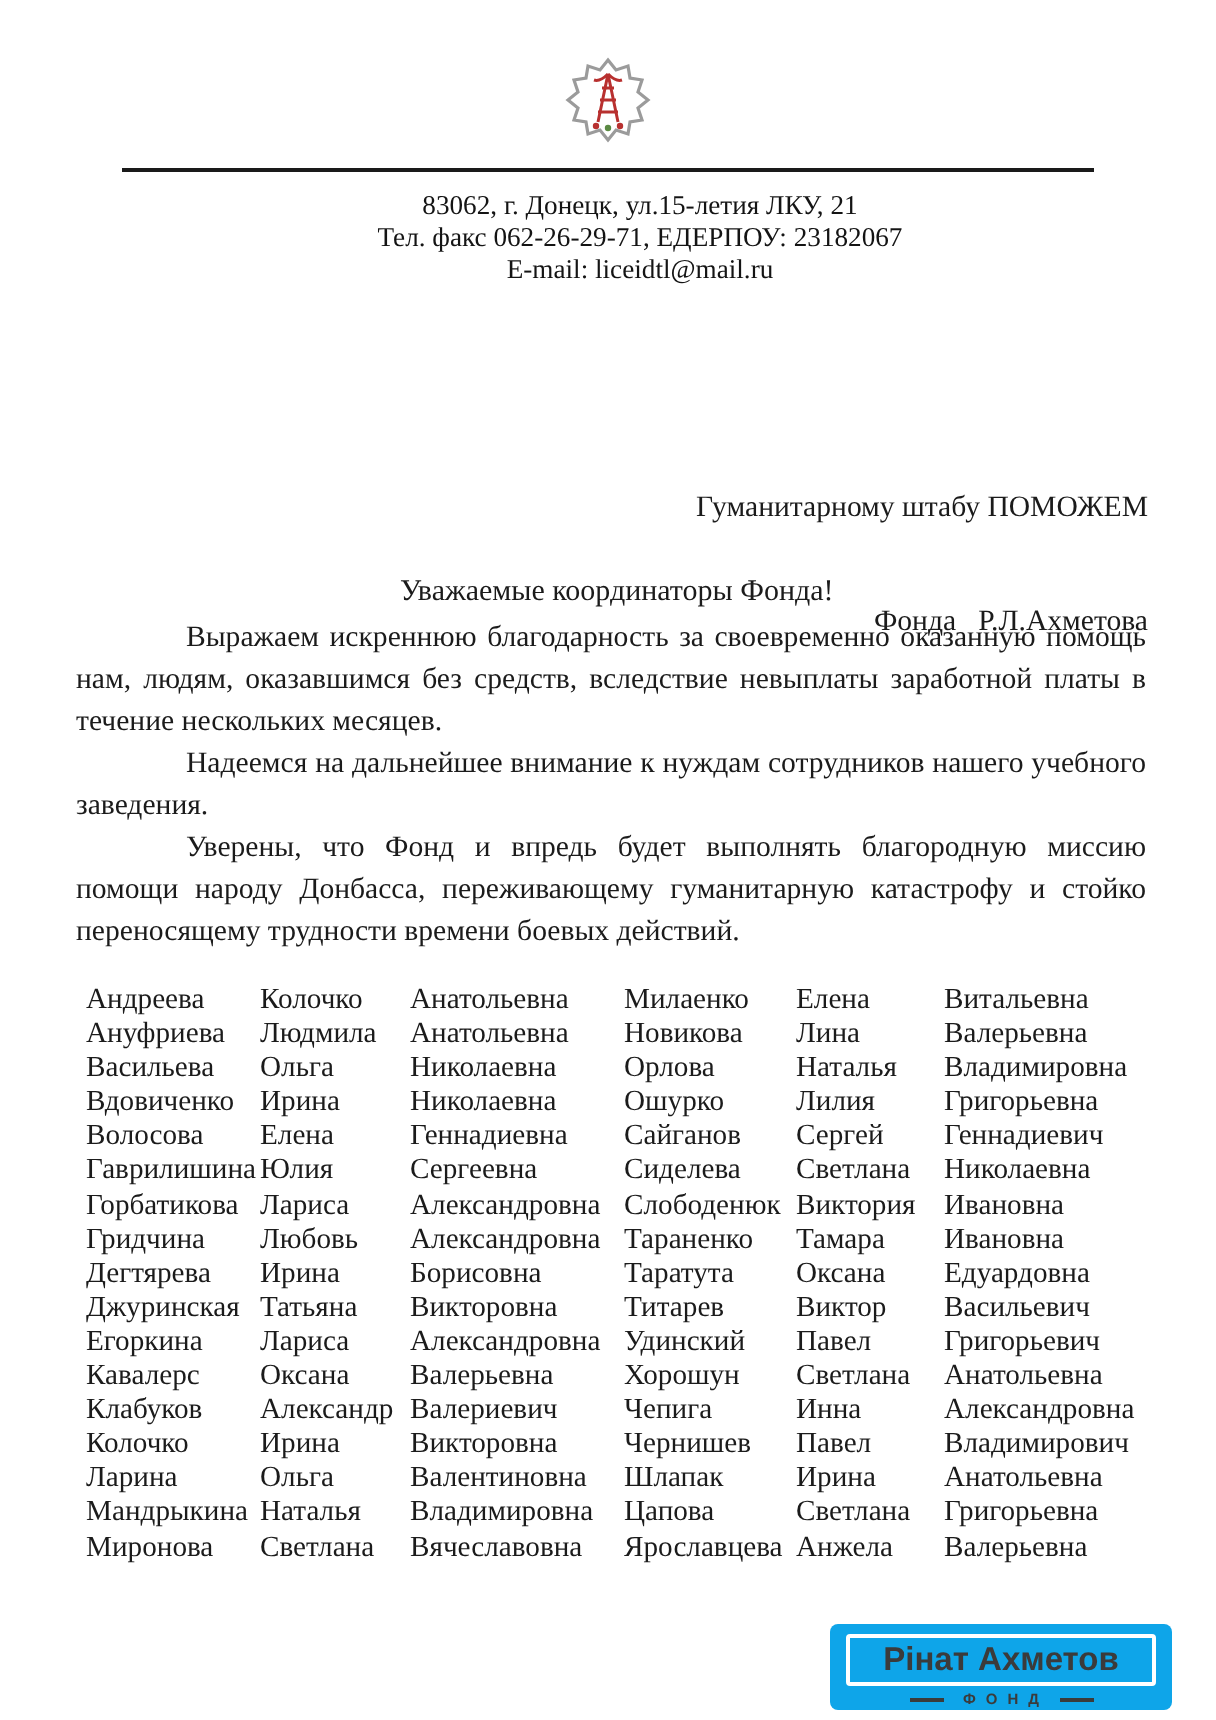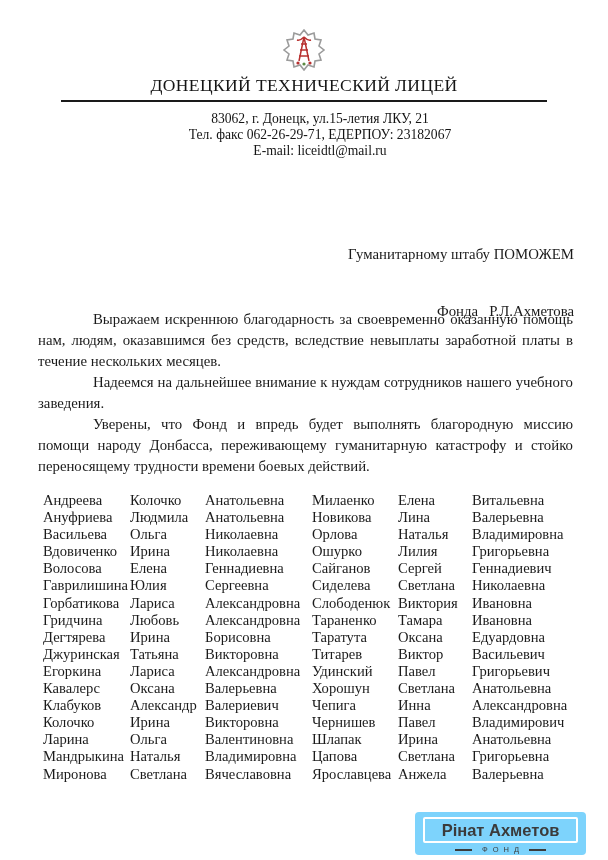--- a/index.html
+++ b/index.html
@@ -69,21 +69,21 @@
     border: 2px solid #ffffff;
     border-radius: 2px;
     text-align: center;
     font-weight: bold;
     font-size: 16.5px;
     line-height: 22px;
   }
   .fund-sub-row { display: flex; align-items: center; gap: 5px; margin-top: 2px; }
   .fund-sub-row .dash { width: 17px; height: 2px; }
   .fund-sub {
-    font-weight: normal; font-size: 7.5px; letter-spacing: 5px;
+    font-weight: bold; font-size: 7.5px; letter-spacing: 5px;
     padding-left: 5px;
   }
 </style>
 </head>
 <body>
 
 <div class="page">
 
   <div class="header">
     <span class="emblem">
@@ -94,34 +94,34 @@
         <g stroke="#b8302f" stroke-width="1.5" fill="none">
           <path d="M23 10 L18 34 M23 10 L28 34"></path>
           <path d="M20 17 h6 M19 23 h8 M18 29 h10"></path>
           <path d="M23 10 q-4 4 -7 3 M23 10 q4 4 7 3"></path>
         </g>
         <circle cx="17" cy="36" r="1.6" fill="#b8302f"></circle>
         <circle cx="23" cy="37" r="1.6" fill="#5b8a43"></circle>
         <circle cx="29" cy="36" r="1.6" fill="#b8302f"></circle>
       </svg>
     </span>
-    <div class="school-title">ДОНЕЦКИЙ ТЕХНИЧЕСКИЙ ЛИЦЕЙ</div>
     <hr class="header-divider">
     <div class="address">
       <div>83062, г. Донецк, ул.15-летия ЛКУ, 21</div>
       <div>Тел. факс 062-26-29-71, ЕДЕРПОУ: 23182067</div>
       <div>E-mail: liceidtl@mail.ru</div>
     </div>
   </div>
 
   <div class="recipient">
     <div>Гуманитарному штабу ПОМОЖЕМ</div>
     <div>Фонда   Р.Л.Ахметова</div>
   </div>
 
+  <div class="greeting">Уважаемые координаторы Фонда!</div>
 
   <div class="body-text">
     <p>Выражаем искреннюю благодарность за своевременно оказанную помощь нам, людям, оказавшимся без средств, вследствие невыплаты заработной платы в течение нескольких месяцев.</p>
     <p>Надеемся на дальнейшее внимание к нуждам сотрудников нашего учебного заведения.</p>
     <p>Уверены, что Фонд и впредь будет выполнять благородную миссию помощи народу Донбасса, переживающему гуманитарную катастрофу и стойко переносящему трудности времени боевых действий.</p>
   </div>
 
 
   <div class="names-grid">
       <span>Андреева</span>
@@ -221,21 +221,21 @@
       <span>Светлана</span>
       <span>Григорьевна</span>
       <span>Миронова</span>
       <span>Светлана</span>
       <span>Вячеславовна</span>
       <span>Ярославцева</span>
       <span>Анжела</span>
       <span>Валерьевна</span>
     </div>
 
-  <div class="fund-logo" style="background: #7dd3fc; color: rgb(59, 59, 59);">
+  <div class="fund-logo" style="background: #0ea5e9; color: rgb(59, 59, 59);">
     <div class="fund-name-box">Рінат Ахметов</div>
     <div class="fund-sub-row">
       <span class="dash" style="background: rgb(59, 59, 59);"></span>
       <span class="fund-sub">ФОНД</span>
       <span class="dash" style="background: rgb(59, 59, 59);"></span>
     </div>
   </div>
 
 </div>
 

